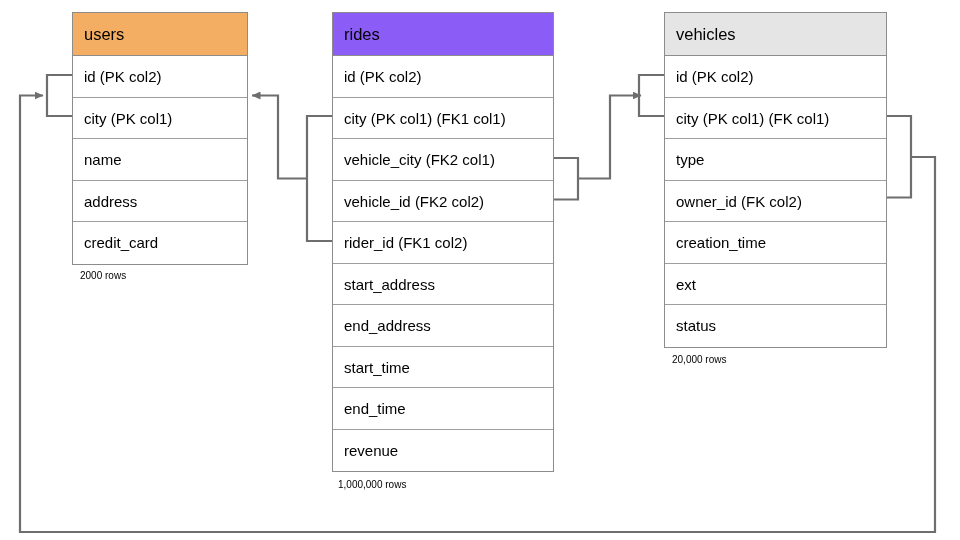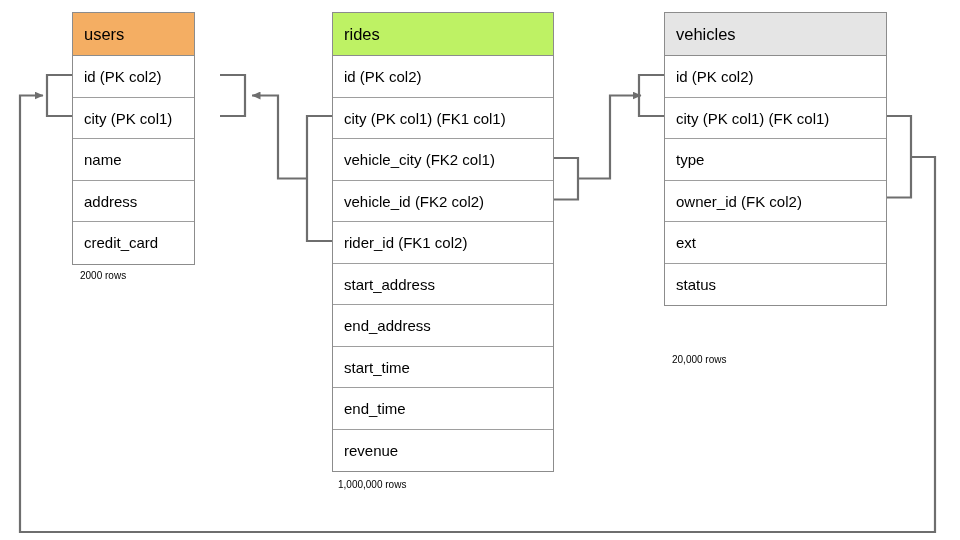--- a/index.html
+++ b/index.html
@@ -59,21 +59,21 @@
   .entity-field:last-child {
     border-bottom: none;
   }
   .row-count {
     position: absolute;
     font-size: 10px;
     color: #000;
     white-space: nowrap;
   }
   
-  #tbl-users   { left: 72px;  top: 12px;  width: 123px; }
+  #tbl-users   { left: 72px;  top: 12px;  width: 176px; }
   #tbl-rides   { left: 332px; top: 12px;  width: 222px; }
   #tbl-vehicles{ left: 664px; top: 12px;  width: 223px; }
 
   #rc-users    { left: 80px;  top: 270px; }
   #rc-rides    { left: 338px; top: 479px; }
   #rc-vehicles { left: 672px; top: 354px; }
 </style>
 </head>
 <body>
 
@@ -122,38 +122,39 @@
     <div class="entity-header" style="background:#F4AE63">users</div>
     <div class="entity-field">id (PK col2)</div>
     <div class="entity-field">city (PK col1)</div>
     <div class="entity-field">name</div>
     <div class="entity-field">address</div>
     <div class="entity-field">credit_card</div>
   </div>
   <div class="row-count" id="rc-users">2000 rows</div>
 
   <div class="entity" id="tbl-rides">
-    <div class="entity-header" style="background:#bef264">rides</div>
+    <div class="entity-header" style="background:#8b5cf6">rides</div>
     <div class="entity-field">id (PK col2)</div>
     <div class="entity-field">city (PK col1) (FK1 col1)</div>
     <div class="entity-field">vehicle_city (FK2 col1)</div>
     <div class="entity-field">vehicle_id (FK2 col2)</div>
     <div class="entity-field">rider_id (FK1 col2)</div>
     <div class="entity-field">start_address</div>
     <div class="entity-field">end_address</div>
     <div class="entity-field">start_time</div>
     <div class="entity-field">end_time</div>
     <div class="entity-field">revenue</div>
   </div>
   <div class="row-count" id="rc-rides">1,000,000 rows</div>
 
   <div class="entity" id="tbl-vehicles">
     <div class="entity-header" style="background:#e5e5e5">vehicles</div>
     <div class="entity-field">id (PK col2)</div>
     <div class="entity-field">city (PK col1) (FK col1)</div>
     <div class="entity-field">type</div>
     <div class="entity-field">owner_id (FK col2)</div>
+    <div class="entity-field">creation_time</div>
     <div class="entity-field">ext</div>
     <div class="entity-field">status</div>
   </div>
   <div class="row-count" id="rc-vehicles">20,000 rows</div>
 
 </div>
 
 </body></html>

